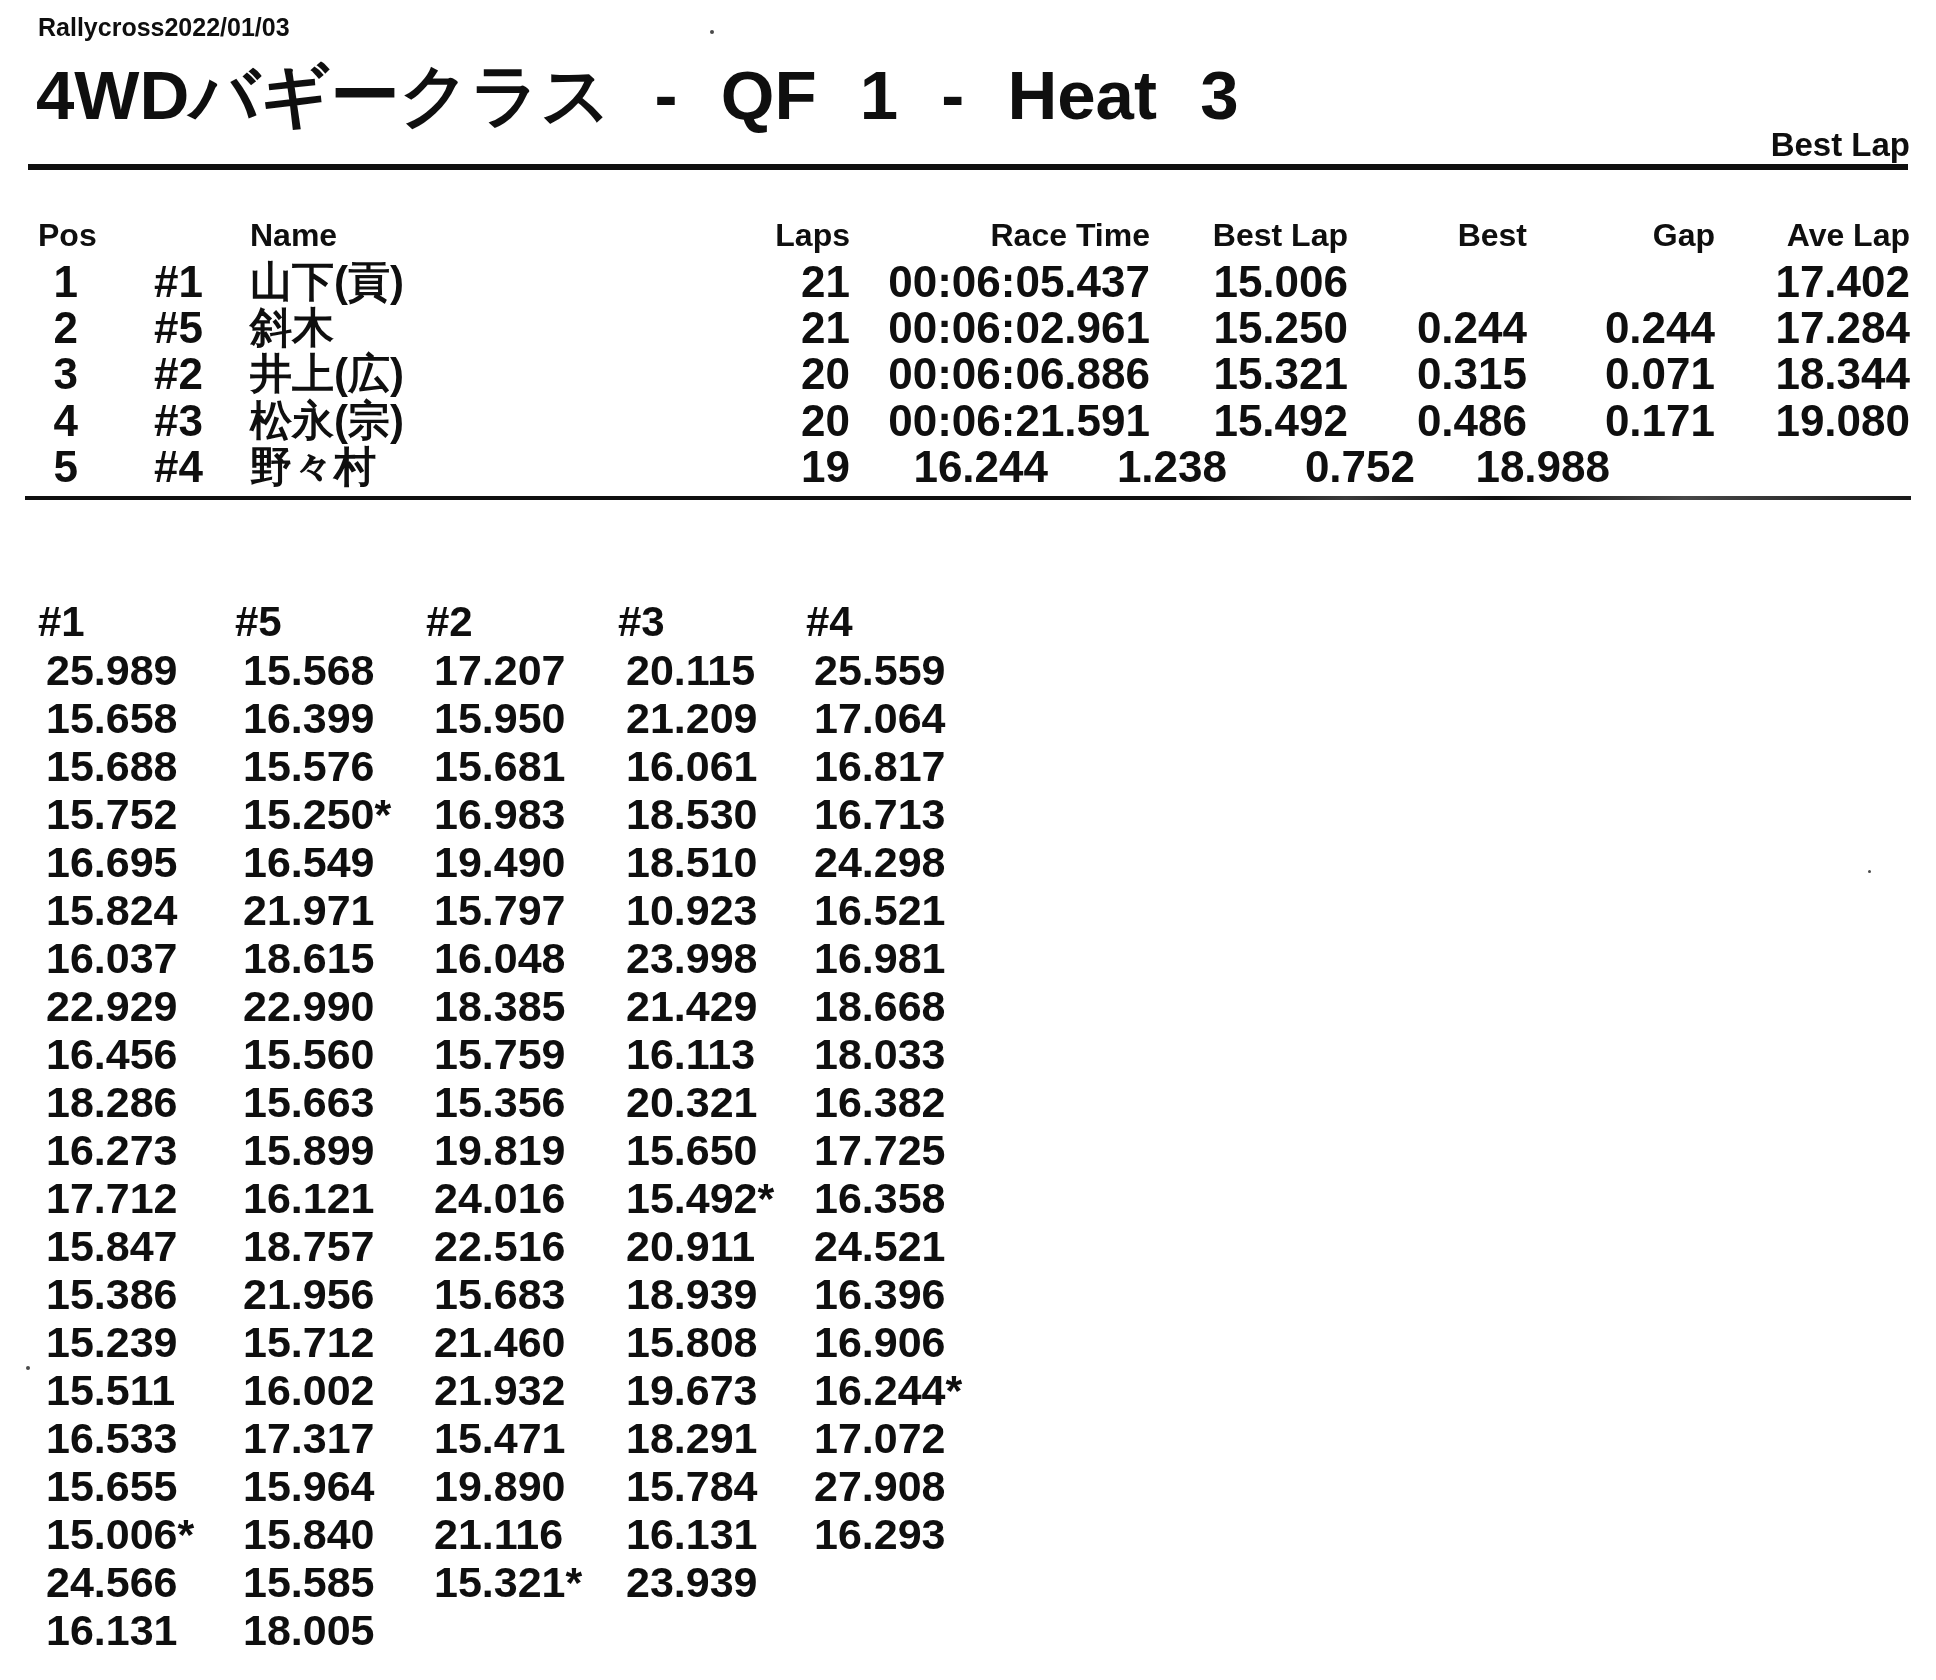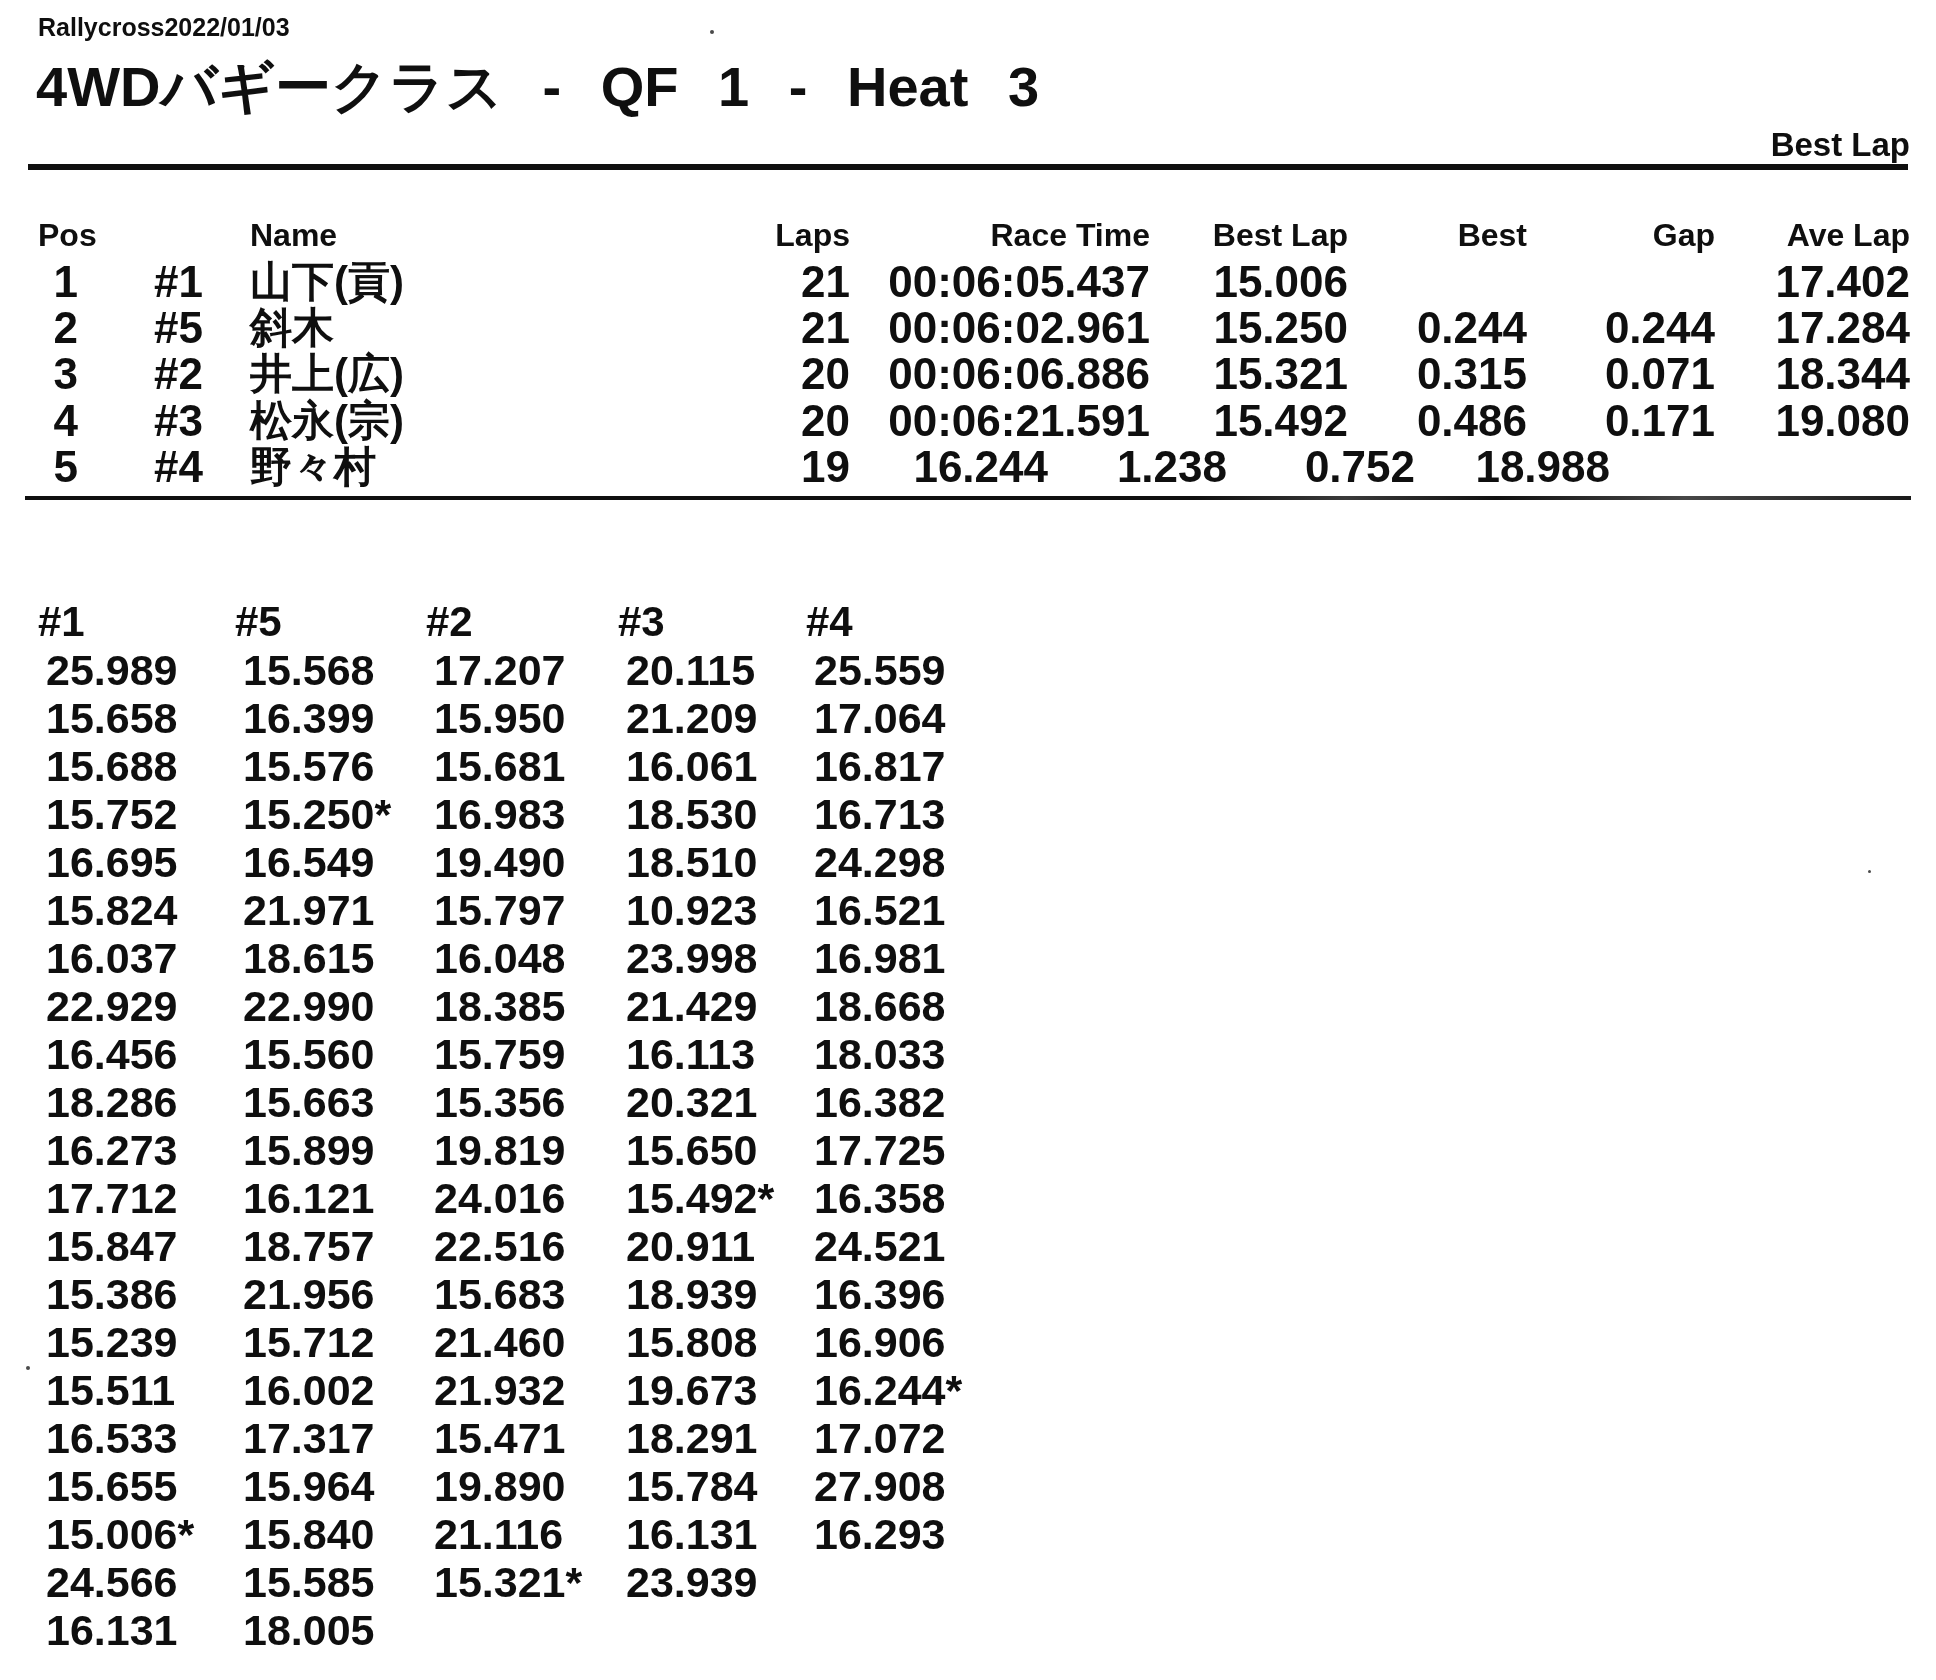--- a/index.html
+++ b/index.html
@@ -4,21 +4,21 @@
 <style>
   html,body{margin:0;padding:0;}
   body{
     width:1936px;height:1680px;position:relative;overflow:hidden;
     background:#ffffff;color:#0f0f0f;
     font-family:"Liberation Sans","DejaVu Sans",sans-serif;
     font-weight:700;
     -webkit-font-smoothing:none;
   }
   .event{position:absolute;left:38px;top:13px;font-size:25px;white-space:nowrap;}
-  .title{position:absolute;left:36px;top:50px;font-size:56px;white-space:nowrap;word-spacing:24px;letter-spacing:0px;}
+  .title{position:absolute;left:36px;top:50px;font-size:69px;white-space:nowrap;word-spacing:24px;letter-spacing:0px;}
   .corner{position:absolute;left:1770px;top:126px;width:140px;font-size:33px;text-align:right;white-space:nowrap;}
   .rule{position:absolute;background:#0f0f0f;}
   .rule1{left:28px;top:164px;width:1880px;height:6px;}
   .rule2{left:25px;top:496px;width:1886px;height:4px;
     background:linear-gradient(to right,#0f0f0f 0%,#0f0f0f 62%,#3a3a3a 70%,#101010 78%,#474747 88%,#1a1a1a 100%);}
   .results{position:absolute;left:38px;top:212px;width:1872px;}
   .rrow{display:flex;align-items:center;height:46.4px;white-space:nowrap;}
   .cell{display:inline-block;box-sizing:border-box;font-size:44px;line-height:46px;overflow:visible;}
   .cell.h{font-size:32px;line-height:46px;}
   .c-pos {width:52px; text-align:right;padding-right:12px;}

